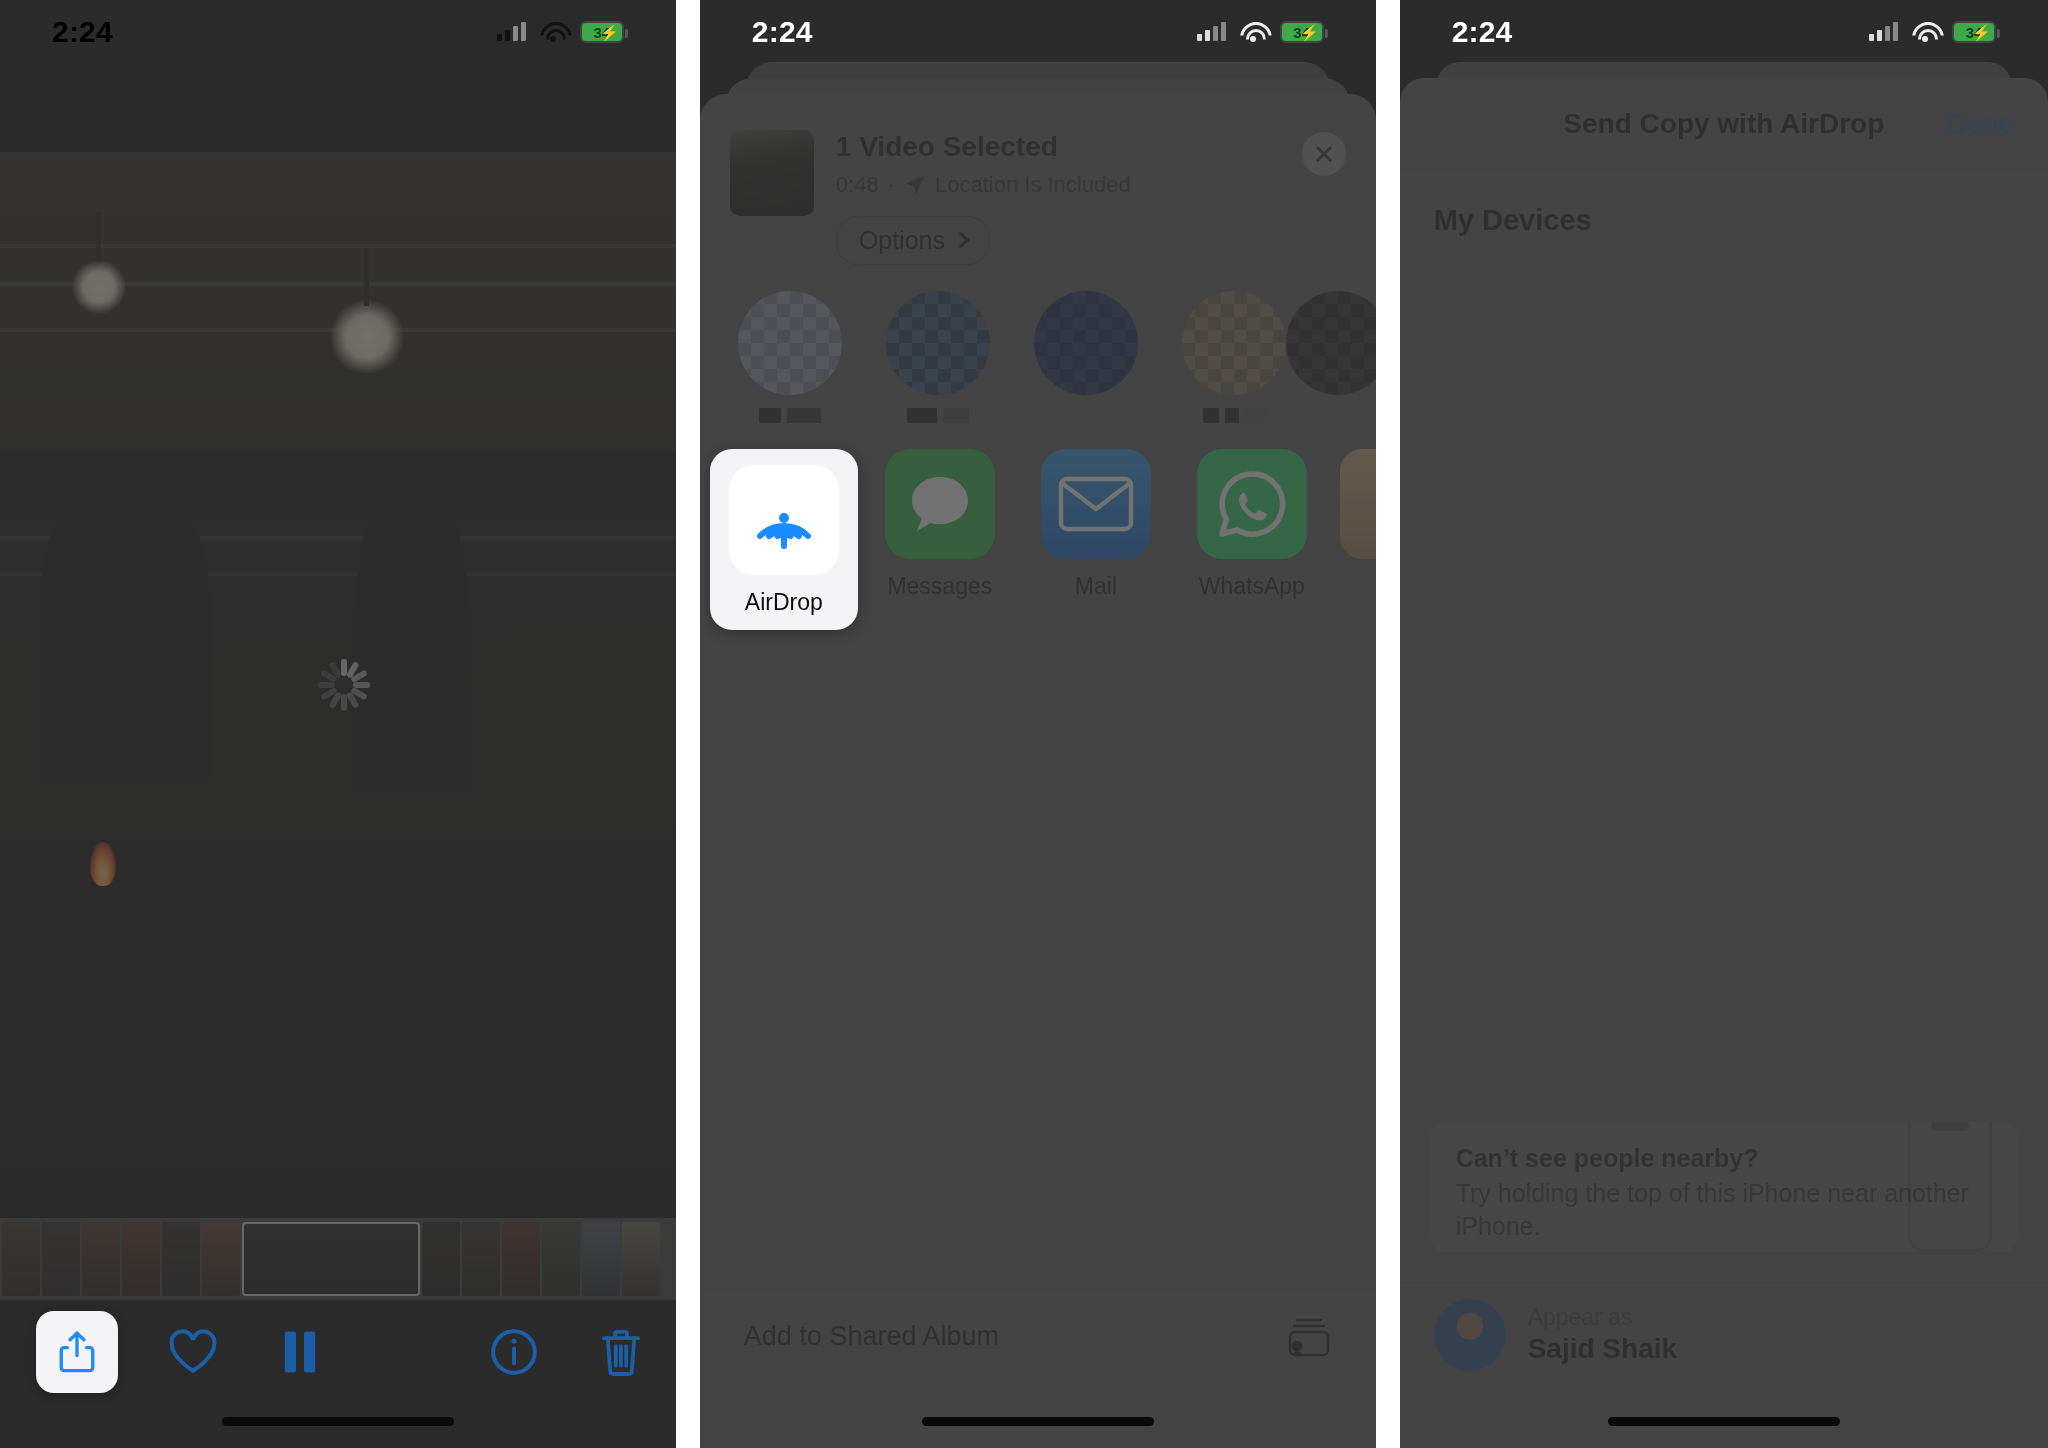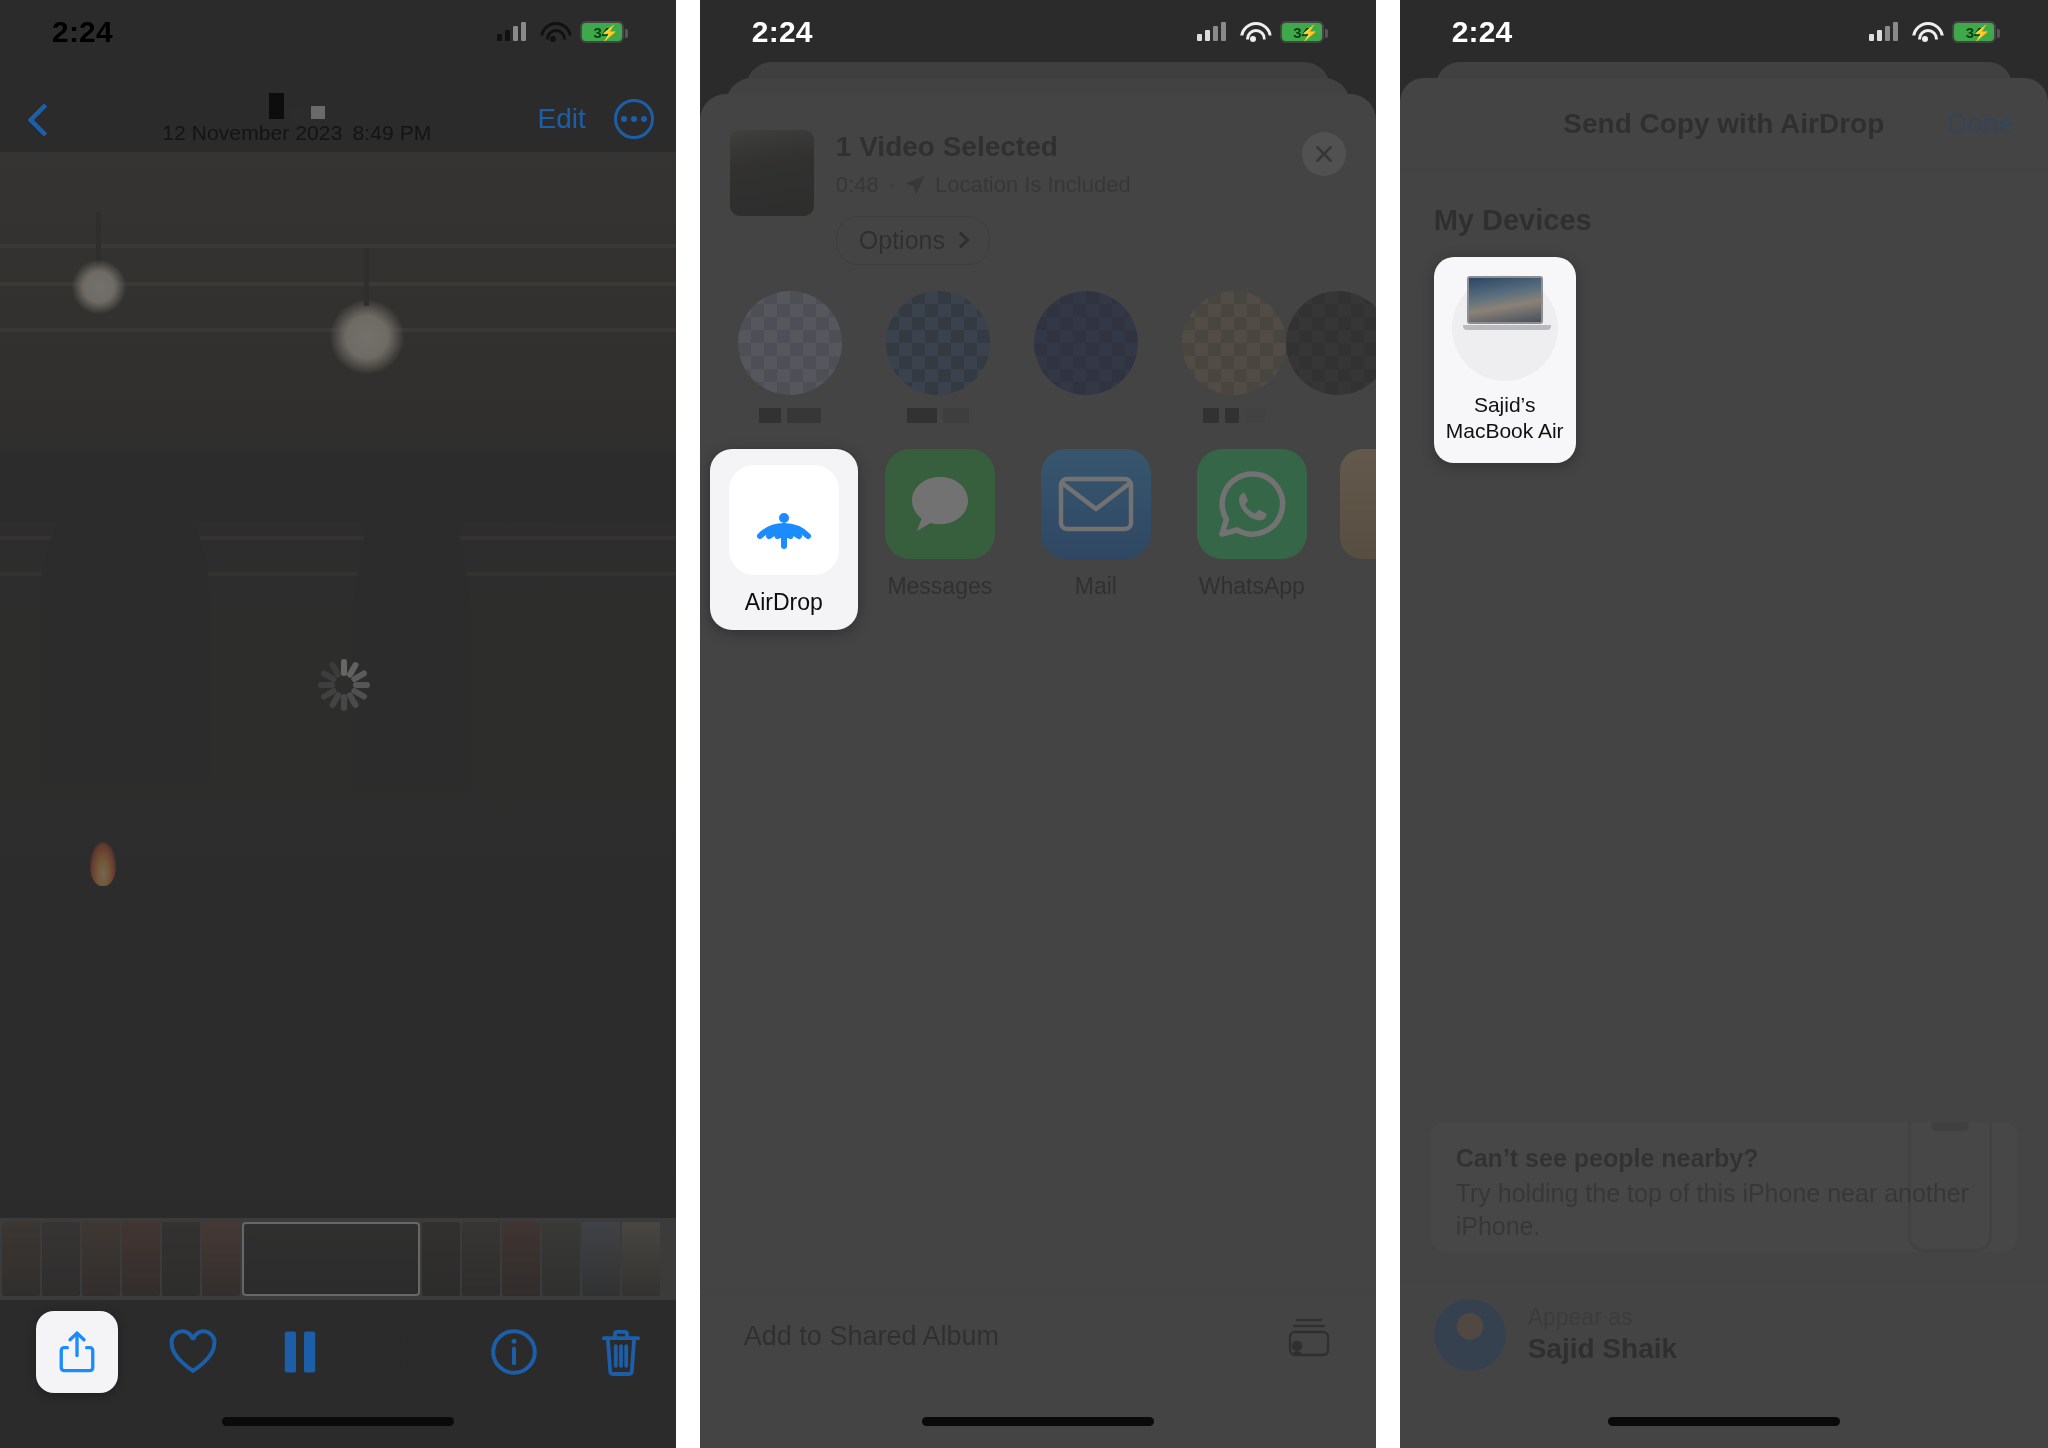--- a/index.html
+++ b/index.html
@@ -236,39 +236,20 @@
         <div class="wifi">
             <span class="wifidot"></span>
           </div>
         <div class="batt">
           <span>34</span>
           <span class="bolt">⚡</span>
         </div>
       </div>
     </div>
 
-    <div class="p1-nav" style="z-index:65">
-      <div class="back-chev"></div>
-      <div class="p1-title">
-        <div class="p1-redact">
-            <b></b>
-            <b></b>
-            <b></b>
-          </div>
-        <div class="p1-date">
-          <span>12 November 2023</span><em>8:49 PM</em>
-        </div>
-      </div>
-      <div class="p1-edit">Edit</div>
-      <div class="more-circle">
-          <i></i>
-          <i></i>
-          <i></i>
-        </div>
-    </div>
 
     <div class="p1-bar" style="z-index:65">
       <div class="tb-hl">
         <svg class="ic" width="42" height="46" viewBox="0 0 24 26" fill="none" stroke="#1a8cff" stroke-width="1.9" stroke-linecap="round" stroke-linejoin="round">
           <path d="M12 2.2 L12 15"></path>
             <path d="M8 6 L12 2.2 L16 6"></path>
           <path d="M6.5 10.5 H4.6 a1.6 1.6 0 0 0 -1.6 1.6 V22 a1.6 1.6 0 0 0 1.6 1.6 H19.4 A1.6 1.6 0 0 0 21 22 V12.1 a1.6 1.6 0 0 0 -1.6 -1.6 H17.5"></path>
         </svg>
       </div>
       <div class="tb-item">
@@ -461,30 +442,20 @@
   <div class="panel" id="panel3">
     <div class="p2-bg"></div>
     <div class="p3-back"></div>
     <div class="p3-sheet">
       <div class="p3-head">
         <div class="p3-head-t">Send Copy with AirDrop</div>
         <div class="p3-done">Done</div>
       </div>
       <div class="p3-sec">My Devices</div>
 
-      <div class="dev-card">
-        <div class="dev-halo"></div>
-        <div class="mac">
-          <div class="mac-scr"></div>
-            <div class="mac-base"></div>
-        </div>
-        <div class="dev-nm">
-          <span>Sajid’s</span><br><span>MacBook Air</span>
-        </div>
-      </div>
 
       <div class="hint">
         <div class="hint-t">Can’t see people nearby?</div>
         <div class="hint-s">Try holding the top of this iPhone near another iPhone.</div>
         <div class="hint-ph"></div>
       </div>
 
       <div class="appear">
         <div class="av"></div>
         <div>

